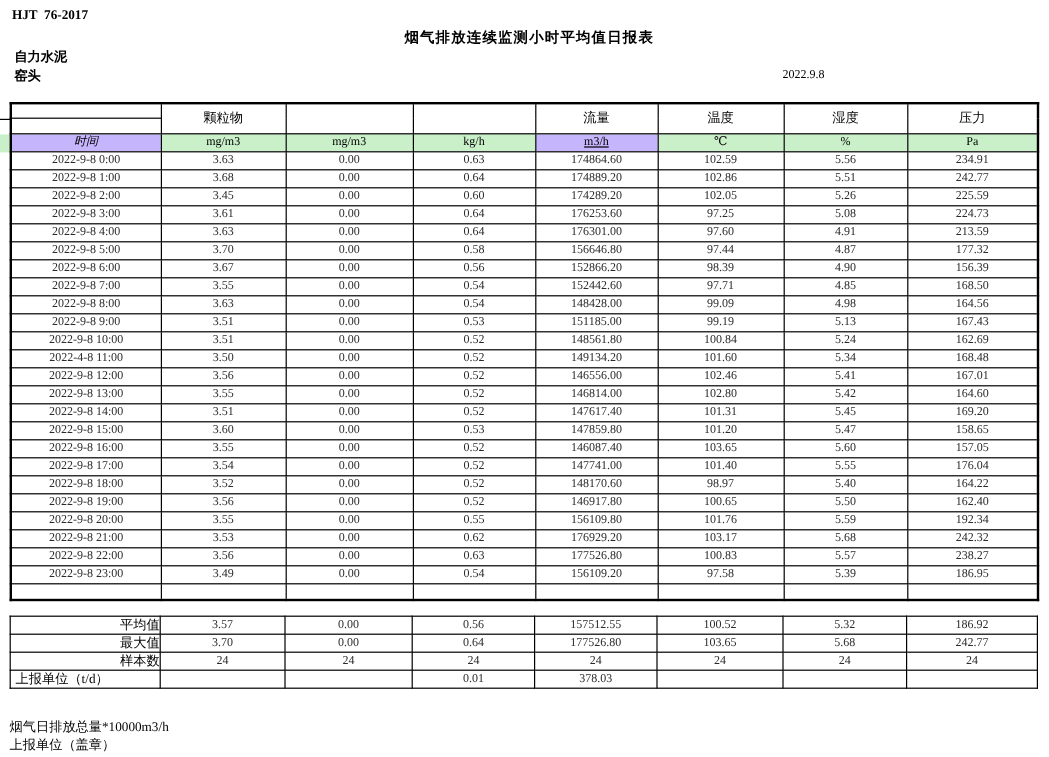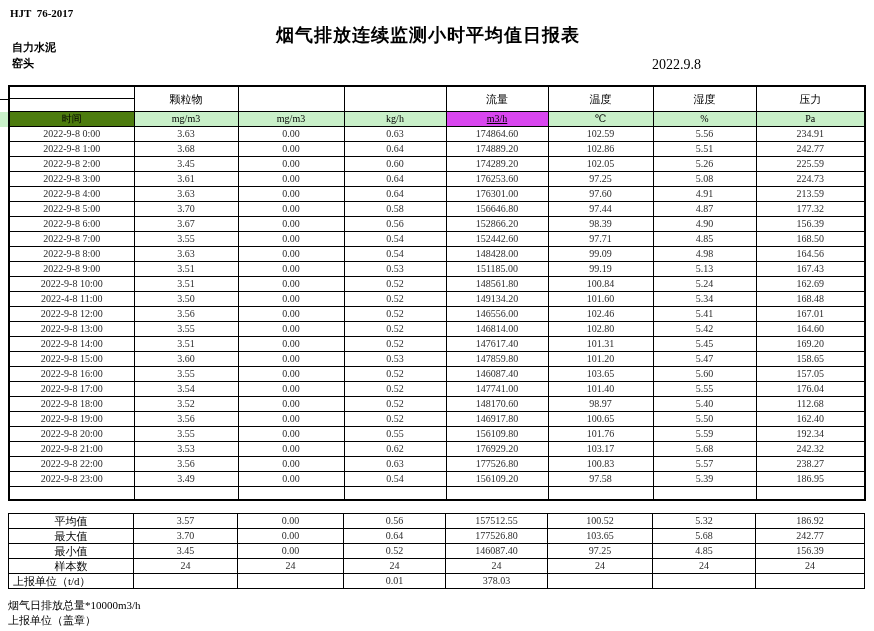--- a/index.html
+++ b/index.html
@@ -1,37 +1,37 @@
 <!DOCTYPE html>
 <html><head>
 <meta charset="utf-8">
 <style>
   html,body{margin:0;padding:0;background:#fff;}
   .page{position:relative;width:874px;height:631px;background:#ffffff;overflow:hidden;
         font-family:"Liberation Serif","DejaVu Serif",serif;color:#000;}
 
   .std-code{position:absolute;left:10px;top:7px;font-size:11px;font-weight:bold;white-space:pre;}
-  .doc-title{position:absolute;left:0;top:23px;width:856px;text-align:center;font-size:18px;font-weight:bold;letter-spacing:1px;}
+  .doc-title{position:absolute;left:0;top:23px;width:856px;text-align:center;font-size:12px;font-weight:bold;letter-spacing:1px;padding-left:13px;}
   .company{position:absolute;left:12px;top:40px;font-size:11px;font-weight:bold;}
   .station{position:absolute;left:12px;top:56px;font-size:11px;font-weight:bold;}
-  .rep-date{position:absolute;left:652px;top:57px;font-size:14px;}
+  .rep-date{position:absolute;left:652px;top:57px;font-size:10px;}
 
   table{border-collapse:collapse;table-layout:fixed;}
   td{border:1px solid #000;font-size:10px;text-align:center;vertical-align:middle;
      padding:0;height:14px;line-height:14px;overflow:hidden;white-space:nowrap;color:#2b2b2b;}
 
   .main-table{position:absolute;left:8px;top:85px;width:856px;border:2px solid #000;}
   .main-table td.pollutant{font-size:11px;color:#000;}
   .hsplit-top td{height:11px;line-height:11px;}
   .hsplit-bot td{height:12px;line-height:12px;}
   .unit-row td{font-size:10px;color:#000;}
   .empty-row td{height:12px;line-height:12px;}
 
   .summary-table{position:absolute;left:8px;top:513px;width:856px;border:1px solid #000;}
-  .summary-table td:first-child{font-size:11px;color:#000;}
+  .summary-table td:first-child{font-size:11px;color:#000;text-align:right;}
   .summary-table tr:last-child td:first-child{text-align:left;padding-left:4px;}
 
   .margin-green{position:absolute;left:0;top:112px;width:9px;height:15px;}
   .margin-line{position:absolute;left:0;top:99px;width:9px;height:1px;background:#000;}
 
   .footnote1{position:absolute;left:8px;top:598px;font-size:11px;}
   .footnote2{position:absolute;left:8px;top:613px;font-size:11px;}
   .footnote3{position:absolute;left:168px;top:644px;font-size:11px;}
 </style>
 </head>
@@ -68,25 +68,25 @@
       <td class="pollutant" rowspan="2">流量</td>
       <td class="pollutant" rowspan="2">温度</td>
       <td class="pollutant" rowspan="2">湿度</td>
       <td class="pollutant" rowspan="2">压力</td>
     </tr>
     <tr class="hsplit-bot">
       <td></td>
     </tr>
     <tr class="unit-row" style="background: rgb(201, 240, 201);">
 
-    <td class="unit-cell" style="background: #4d7c0f;">时间</td>
+    <td class="unit-cell" style="background: #c4b5fd; font-style: italic;">时间</td>
           <td class="unit-cell" style="background: rgb(201, 240, 201);">mg/m3</td>
           <td class="unit-cell" style="background: rgb(201, 240, 201);">mg/m3</td>
           <td class="unit-cell" style="background: rgb(201, 240, 201);">kg/h</td>
-          <td class="unit-cell" style="background: #d946ef; text-decoration: underline;">m3/h</td>
+          <td class="unit-cell" style="background: #c4b5fd; text-decoration: underline;">m3/h</td>
           <td class="unit-cell" style="background: rgb(201, 240, 201);">℃</td>
           <td class="unit-cell" style="background: rgb(201, 240, 201);">%</td>
           <td class="unit-cell" style="background: rgb(201, 240, 201);">Pa</td>
         </tr>
     </tbody>
       <tbody>
 
         <tr>
           <td>2022-9-8 0:00</td>
           <td>3.63</td>
@@ -286,21 +286,21 @@
         </tr>
 
         <tr>
           <td>2022-9-8 18:00</td>
           <td>3.52</td>
           <td>0.00</td>
           <td>0.52</td>
           <td>148170.60</td>
           <td>98.97</td>
           <td>5.40</td>
-          <td>112.68</td>
+          <td>164.22</td>
         </tr>
 
         <tr>
           <td>2022-9-8 19:00</td>
           <td>3.56</td>
           <td>0.00</td>
           <td>0.52</td>
           <td>146917.80</td>
           <td>100.65</td>
           <td>5.50</td>
@@ -393,30 +393,20 @@
           <td>最大值</td>
           <td>3.70</td>
           <td>0.00</td>
           <td>0.64</td>
           <td>177526.80</td>
           <td>103.65</td>
           <td>5.68</td>
           <td>242.77</td>
         </tr>
 
-        <tr>
-          <td>最小值</td>
-          <td>3.45</td>
-          <td>0.00</td>
-          <td>0.52</td>
-          <td>146087.40</td>
-          <td>97.25</td>
-          <td>4.85</td>
-          <td>156.39</td>
-        </tr>
 
         <tr>
           <td>样本数</td>
           <td>24</td>
           <td>24</td>
           <td>24</td>
           <td>24</td>
           <td>24</td>
           <td>24</td>
           <td>24</td>

